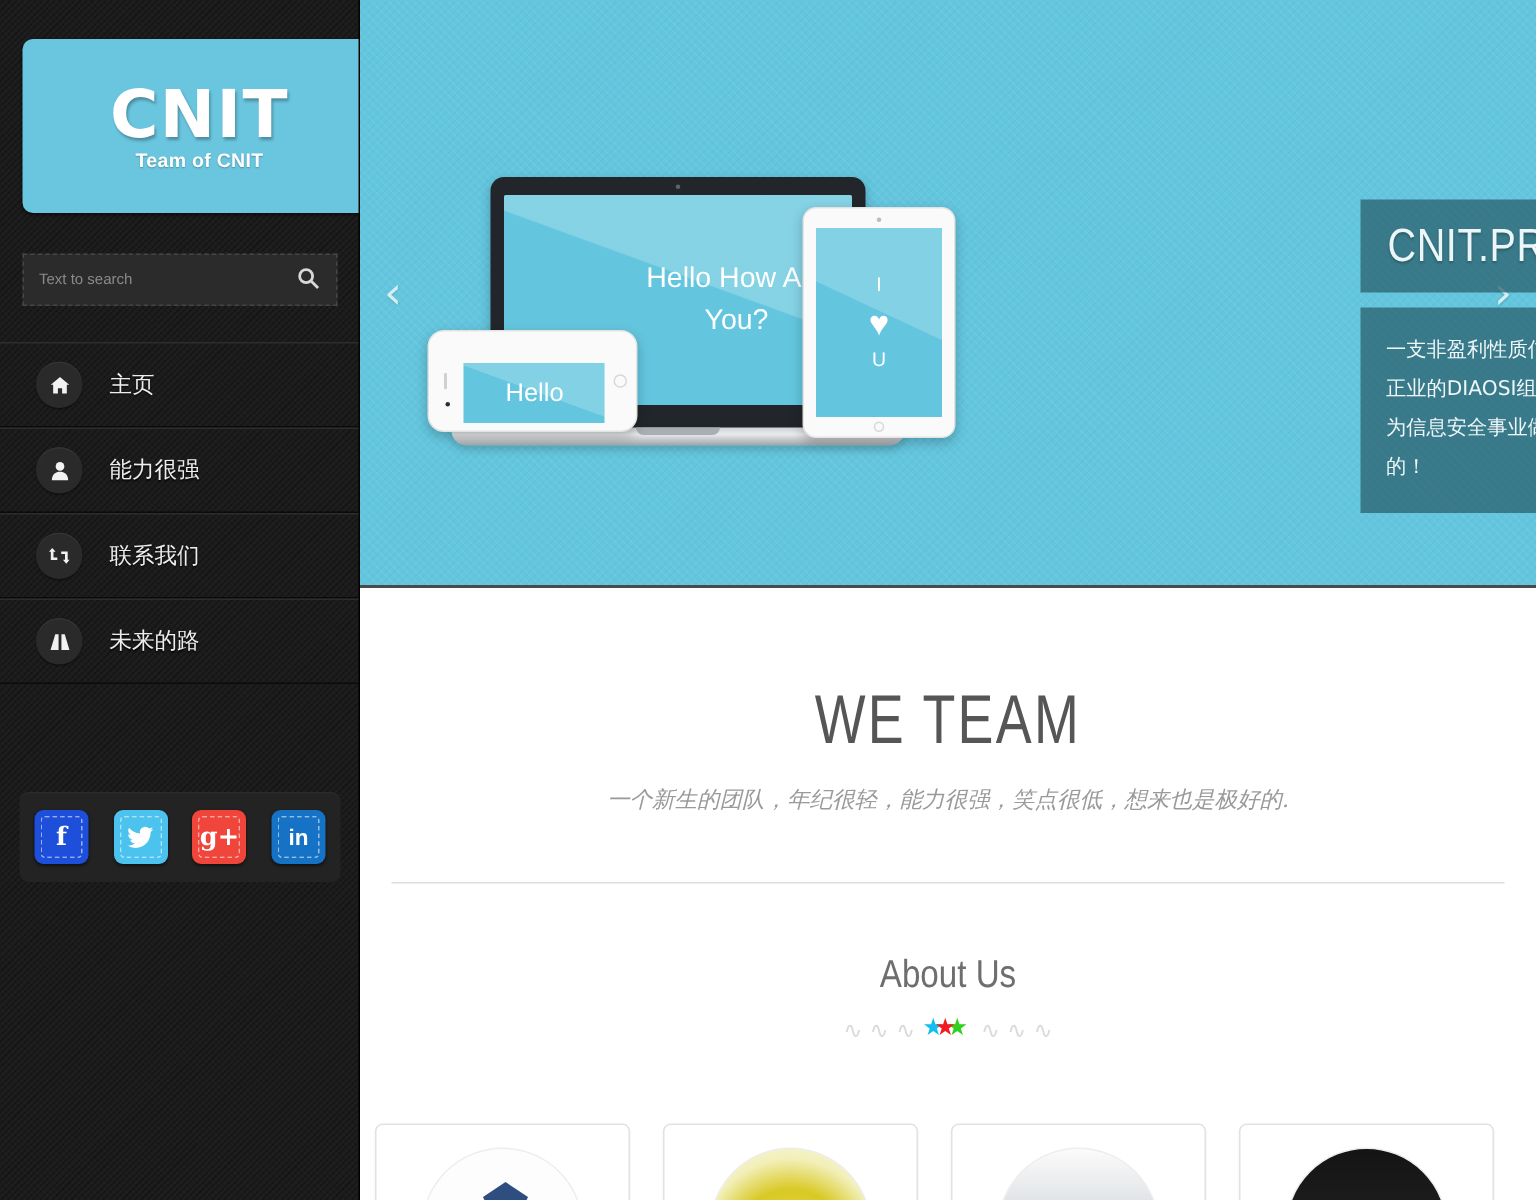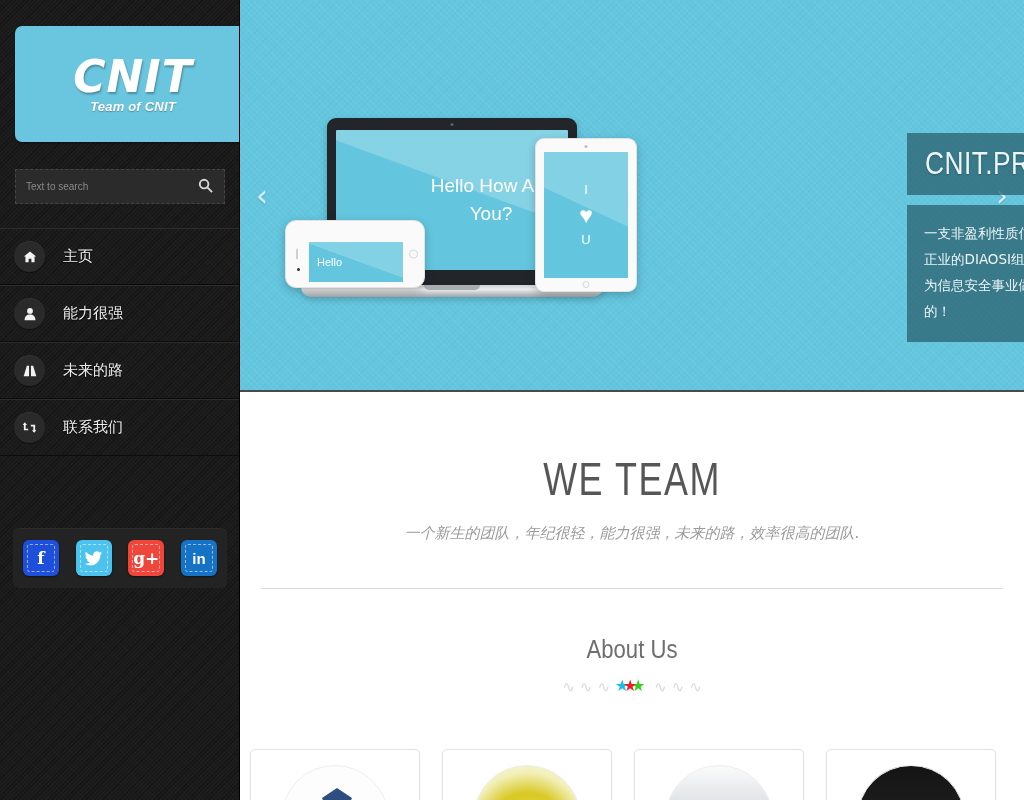--- a/index.html
+++ b/index.html
@@ -22,21 +22,21 @@
     overflow: hidden;
   }
 
   .logo-box {
     position: absolute; left: 15px; top: 26px;
     width: 236px; height: 116px;
     background: #6ac5de;
     border-radius: 7px;
     box-shadow: 0 1px 2px rgba(0,0,0,0.55);
     display: flex; flex-direction: column;
-    align-items: center; justify-content: center; font-style: italic;
+    align-items: center; justify-content: center;
   }
   .logo-title {
     font-size: 44px; font-weight: bold; color: #ffffff;
     letter-spacing: 1px; line-height: 1;
     text-shadow: 1px 2px 2px rgba(0,0,0,0.28);
     font-family: "DejaVu Sans", sans-serif;
   }
   .logo-sub {
     font-size: 13px; color: #ffffff; font-weight: bold;
     text-shadow: 0 1px 1px rgba(0,0,0,0.28);
@@ -66,21 +66,21 @@
   }
 
   .nav-list { position: absolute; left: 0; top: 228px; width: 240px; }
   .nav-item {
     position: relative;
     height: 57px;
     display: flex; align-items: center;
     border-top: 1px solid #2d2d2d;
     border-bottom: 1px solid #0b0b0b;
     cursor: pointer;
-    padding-left: 14px;
+    padding-left: 24px;
   }
   .nav-item:first-child { border-top: 1px solid #2d2d2d; }
   .nav-icon {
     width: 31px; height: 31px; border-radius: 50%;
     background: #2a2a2a;
     box-shadow: inset 0 1px 0 rgba(255,255,255,0.05), 0 1px 1px rgba(0,0,0,0.4);
     display: flex; align-items: center; justify-content: center;
     color: #f2f2f2;
     flex: 0 0 auto;
   }
@@ -219,22 +219,22 @@
     box-shadow: 0 3px 8px rgba(0,0,0,0.22);
     border: 1px solid #e3e3e3;
     display: flex; align-items: center;
     padding: 5px 8px;
   }
   .phone-screen {
     position: absolute; left: 23px; top: 5px; right: 21px; bottom: 5px;
     background: #63c6de;
     background-image: linear-gradient(200deg, rgba(255,255,255,0.2) 0%, rgba(255,255,255,0.2) 48%, rgba(255,255,255,0) 48.5%);
     display: flex; align-items: center;
-    padding-left: 8px;
-    color: #fff; font-size: 11px; margin-top: 16px;
+    padding-left: 28px;
+    color: #fff; font-size: 17px; margin-top: 16px;
   }
   .phone-speaker {
     position: absolute; left: 10px; top: 50%; transform: translateY(-50%);
     width: 2px; height: 11px; background: #cdd1d4; border-radius: 1px;
   }
   .phone-cam {
     position: absolute; left: 11px; top: 47px; width: 3px; height: 3px;
     background: #2b2f33; border-radius: 50%;
   }
   .phone-home {
@@ -404,45 +404,45 @@
     </div>
 
     <div class="nav-item">
       <span class="nav-icon">
         <svg width="14" height="14" viewBox="0 0 16 16" fill="currentColor">
           <circle cx="8" cy="4.5" r="3.3"></circle>
           <path d="M1.8 15 C1.8 10.6 4.6 8.6 8 8.6 C11.4 8.6 14.2 10.6 14.2 15 Z"></path>
         </svg>
       </span>
       <span class="nav-label">能力很强</span>
+    </div>
+
+    <div class="nav-item">
+      <span class="nav-icon">
+        <svg width="15" height="15" viewBox="0 0 16 16" fill="currentColor">
+          <path d="M2 5.2 L2 11 L6.6 11 L6.6 9.2 L3.9 9.2 L3.9 5.2 L5.4 5.2 L3 2.4 L0.7 5.2 Z"></path>
+          <path d="M14 10.8 L14 5 L9.4 5 L9.4 6.8 L12.1 6.8 L12.1 10.8 L10.6 10.8 L13 13.6 L15.3 10.8 Z"></path>
+        </svg>
+      </span>
+      <span class="nav-label">联系我们</span>
     </div>
 
     <div class="nav-item">
       <span class="nav-icon">
         <svg width="14" height="14" viewBox="0 0 16 16" fill="currentColor">
           <path d="M4.4 2 L6.9 2 L6.9 14 L0.8 14 Z"></path>
           <path d="M11.6 2 L9.1 2 L9.1 14 L15.2 14 Z"></path>
           <rect x="7.4" y="3.2" width="1.2" height="2.4" fill="#2a2a2a"></rect>
           <rect x="7.4" y="7.2" width="1.2" height="2.4" fill="#2a2a2a"></rect>
           <rect x="7.4" y="11.2" width="1.2" height="2.2" fill="#2a2a2a"></rect>
         </svg>
       </span>
       <span class="nav-label">未来的路</span>
     </div>
 
-    <div class="nav-item">
-      <span class="nav-icon">
-        <svg width="15" height="15" viewBox="0 0 16 16" fill="currentColor">
-          <path d="M2 5.2 L2 11 L6.6 11 L6.6 9.2 L3.9 9.2 L3.9 5.2 L5.4 5.2 L3 2.4 L0.7 5.2 Z"></path>
-          <path d="M14 10.8 L14 5 L9.4 5 L9.4 6.8 L12.1 6.8 L12.1 10.8 L10.6 10.8 L13 13.6 L15.3 10.8 Z"></path>
-        </svg>
-      </span>
-      <span class="nav-label">联系我们</span>
-    </div>
-
 
   </nav>
 
   <div class="social-box">
     <a class="social-btn" style="background:#1d4fdb">f</a>
     <a class="social-btn" style="background:#4cc3ee">
       <svg width="19" height="19" viewBox="0 0 24 24" fill="#fff" style="position:relative;z-index:1">
         <path d="M23 4.9c-.8.4-1.7.6-2.6.8a4.5 4.5 0 0 0 2-2.5c-.9.5-1.9.9-2.9 1.1a4.5 4.5 0 0 0-7.7 4.1A12.8 12.8 0 0 1 2.5 3.6a4.5 4.5 0 0 0 1.4 6A4.4 4.4 0 0 1 1.9 9v.1a4.5 4.5 0 0 0 3.6 4.4 4.6 4.6 0 0 1-2 .1 4.5 4.5 0 0 0 4.2 3.1A9 9 0 0 1 1 18.6a12.7 12.7 0 0 0 6.9 2c8.3 0 12.8-6.9 12.8-12.8v-.6c.9-.6 1.6-1.4 2.3-2.3z"></path>
       </svg>
     </a>
@@ -494,21 +494,21 @@
   <div class="caption-title">
     <span>CNIT.PRO</span>
   </div>
   <div class="caption-body">一支非盈利性质信息安全团队,由一帮不务正业的DIAOSI组成,玩我们爱玩的,顺便能为信息安全事业做出点贡献,想来也是极好的！</div>
 
 </div>
 
 <div id="content">
 
   <h1 class="we-team">WE TEAM</h1>
-  <p class="we-team-sub">一个新生的团队，年纪很轻，能力很强，未来的路，效率很高的团队.</p>
+  <p class="we-team-sub">一个新生的团队，年纪很轻，能力很强，笑点很低，想来也是极好的.</p>
 
   <hr class="hr-sep">
 
   <h2 class="about-title">About Us</h2>
 
   <div class="deco">
     <span class="wave">∿</span>
     <span class="wave">∿</span>
     <span class="wave">∿</span>
     <span class="stars">

